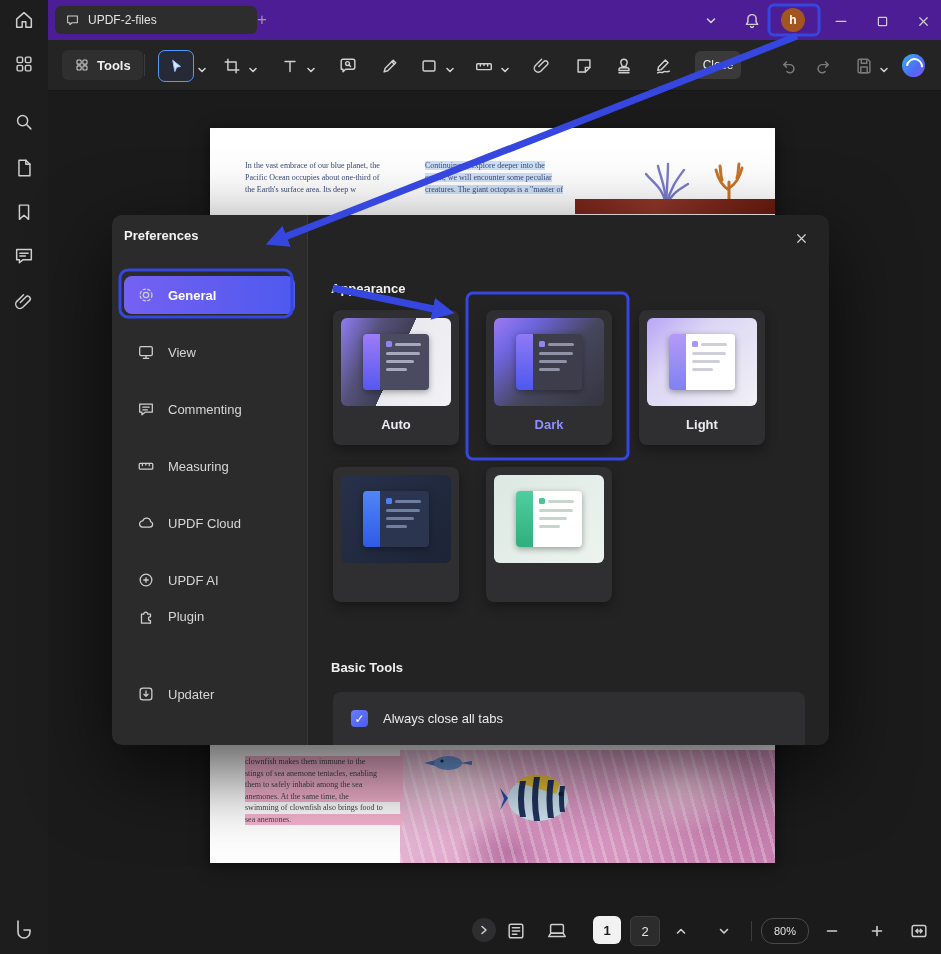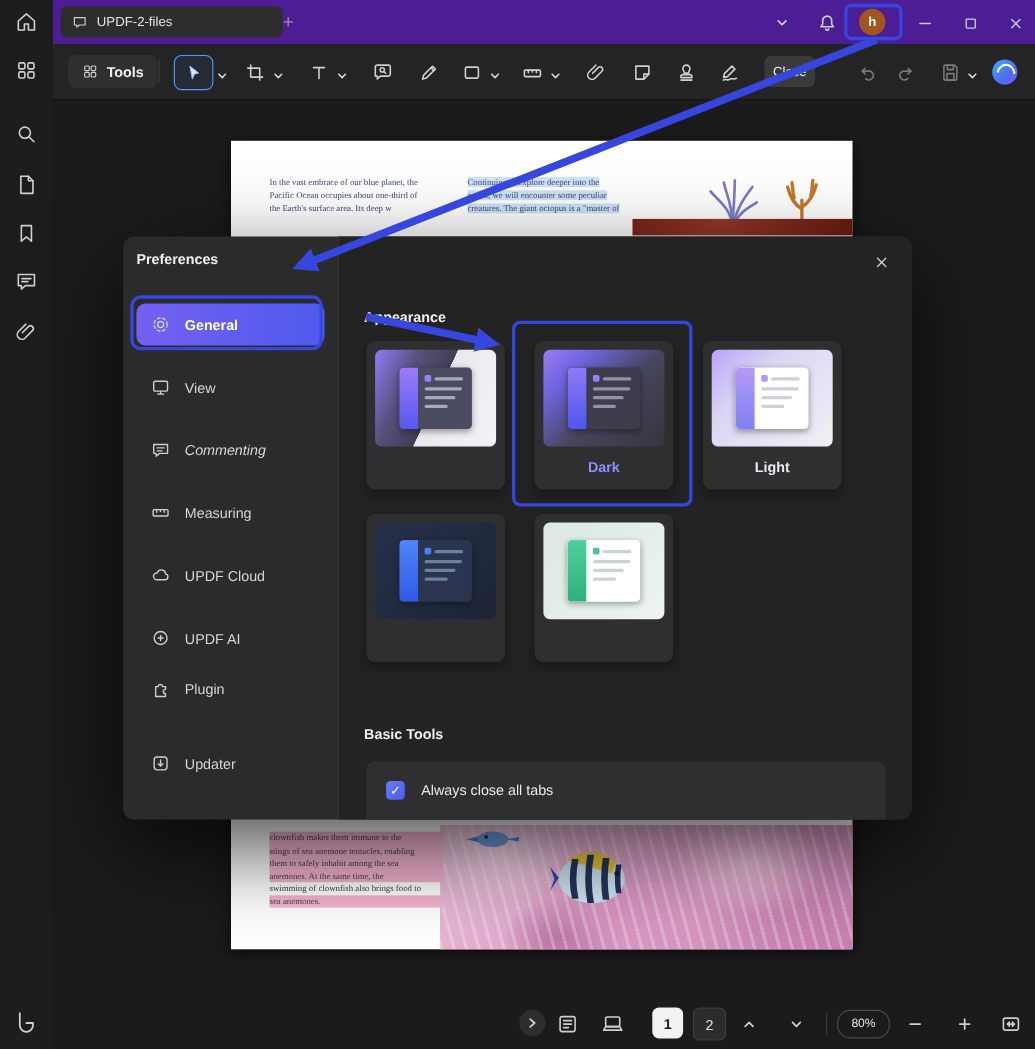--- a/index.html
+++ b/index.html
@@ -545,20 +545,21 @@
             <div class="mini-row">
                   <span class="mini-sq"></span>
                   <span class="mini-ln w1"></span>
                 </div>
             <div class="mini-ln w2"></div>
                 <div class="mini-ln w3"></div>
                 <div class="mini-ln w4"></div>
           </div>
             </div>
         </div>
+        <div class="theme-label">Auto</div>
       </div>
 
       <div class="theme-card" style="left:178px;top:95px;">
         <div class="thumb th-dark">
           <div class="mini-win">
               <div class="mini-side"></div>
               <div class="mini-body">
             <div class="mini-row">
                   <span class="mini-sq"></span>
                   <span class="mini-ln w1"></span>
@@ -644,21 +645,21 @@
     </div>
     <div class="nav-item" style="top:118px;">
       <svg width="18" height="18" viewBox="0 0 20 20">
           <g class="ic ic-thin">
             <rect x="3" y="4" width="14" height="10" rx="1.5"></rect>
             <path d="M7 17 h6 M10 14 v3"></path>
           </g>
         </svg>
       <span>View</span>
     </div>
-    <div class="nav-item" style="top:175px;font-style:italic;">
+    <div class="nav-item" style="top:175px;">
       <svg width="18" height="18" viewBox="0 0 20 20">
           <g class="ic ic-thin">
             <path d="M3 4.5 h14 v9 h-8 l-3.5 3 v-3 H3 z"></path>
             <path d="M6.5 8 h7 M6.5 11 h5"></path>
           </g>
         </svg>
       <span>Commenting</span>
     </div>
     <div class="nav-item" style="top:232px;">
       <svg width="18" height="18" viewBox="0 0 20 20">
@@ -677,21 +678,21 @@
     </div>
     <div class="nav-item" style="top:346px;">
       <svg width="18" height="18" viewBox="0 0 20 20">
           <g class="ic ic-thin">
             <circle cx="10" cy="10" r="6.5"></circle>
             <path d="M10 7.5 v5 M7.5 10 h5"></path>
           </g>
         </svg>
       <span>UPDF AI</span>
     </div>
-    <div class="nav-item" style="top:392px;">
+    <div class="nav-item" style="top:382px;">
       <svg width="18" height="18" viewBox="0 0 20 20">
           <path class="ic ic-thin" d="M5 8 h2.5 a2.2 2.2 0 1 1 4.4 0 H15 v2.8 a2.2 2.2 0 1 0 0 4.4 V18 H5 z"></path>
         </svg>
       <span>Plugin</span>
     </div>
     <div class="nav-item" style="top:460px;">
       <svg width="18" height="18" viewBox="0 0 20 20">
           <g class="ic ic-thin">
             <rect x="3.5" y="3.5" width="13" height="13" rx="3"></rect>
             <path d="M10 6.5 v6 M7.7 10.3 L10 12.6 L12.3 10.3"></path>

